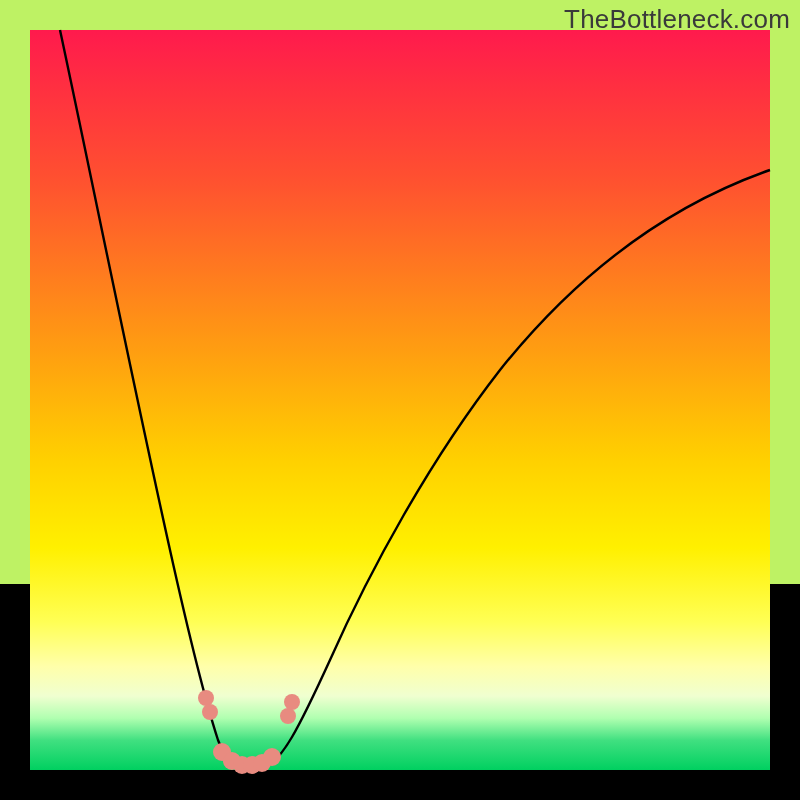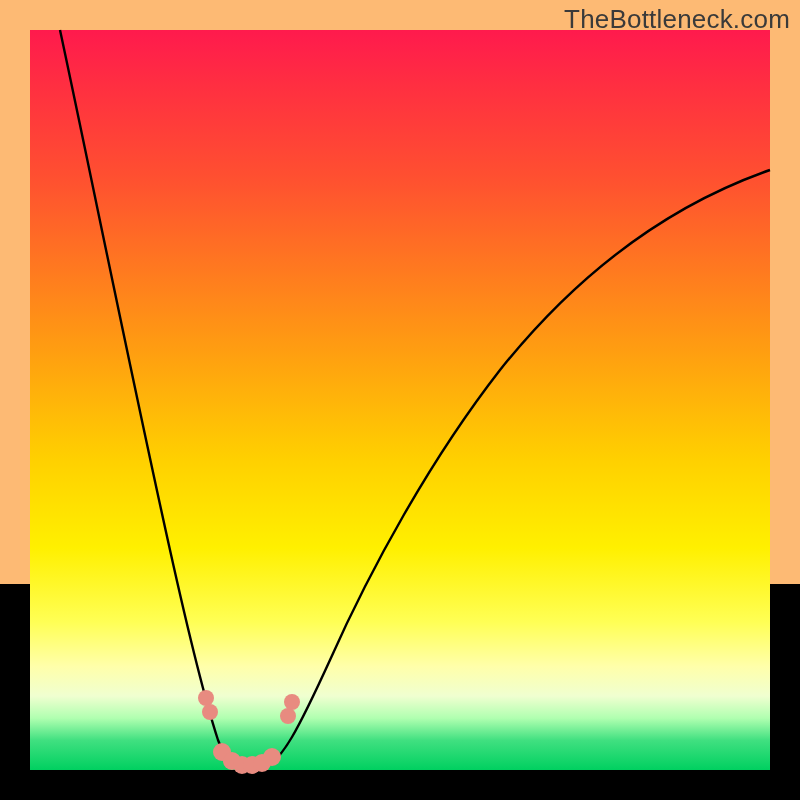--- a/index.html
+++ b/index.html
@@ -10,21 +10,21 @@
     background: #000;
     font-family: Arial, Helvetica, sans-serif;
     overflow: hidden;
   }
   .frame {
     position: absolute;
     left: 0;
     top: 0;
     width: 800px;
     height: 584px;
-    background: #fdba74;
+    background: #bef264;
     text-decoration: underline;
   }
   .plot-area {
     position: absolute;
     left: 30px;
     top: 30px;
     width: 740px;
     height: 740px;
     background: linear-gradient(to bottom,
       #ff1a4d 0%,

